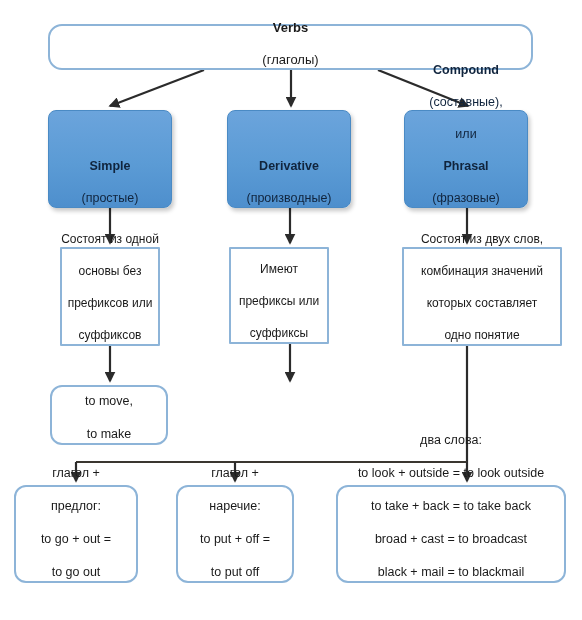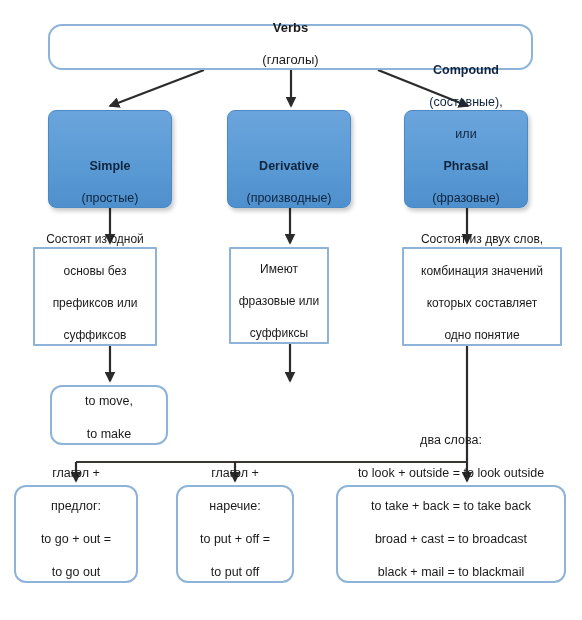--- a/index.html
+++ b/index.html
@@ -76,21 +76,21 @@
     padding: 0 16px;
   }
   .line { display: block; white-space: pre; }
   .line.bold { font-weight: bold; }
 
   
   #node-verbs      { left: 48px;  top: 24px;  width: 485px; height: 46px; }
   #node-simple     { left: 48px;  top: 110px; width: 124px; height: 98px; }
   #node-derivative { left: 227px; top: 110px; width: 124px; height: 98px; }
   #node-compound   { left: 404px; top: 110px; width: 124px; height: 98px; }
-  #node-desc-simple     { left: 33px;  top: 247px; width: 124px; height: 99px; }
+  #node-desc-simple     { left: 60px;  top: 247px; width: 100px; height: 99px; }
   #node-desc-derivative { left: 229px; top: 247px; width: 100px; height: 97px; }
   #node-desc-compound   { left: 402px; top: 247px; width: 160px; height: 99px; }
   #node-ex-simple     { left: 50px;  top: 385px; width: 118px; height: 60px; }
   #node-ex-derivative { left: 236px; top: 385px; width: 126px; height: 60px; }
   #node-ex-phrasal-prep { left: 14px;  top: 485px; width: 124px; height: 98px; }
   #node-ex-phrasal-adv  { left: 176px; top: 485px; width: 118px; height: 98px; }
   #node-ex-phrasal-two  { left: 336px; top: 485px; width: 230px; height: 98px; }
 </style>
 </head>
 <body>
@@ -151,21 +151,21 @@
 
   <div class="node node-desc" id="node-desc-simple">
     <span class="line">Состоят из одной</span>
     <span class="line">основы без</span>
     <span class="line">префиксов или</span>
     <span class="line">суффиксов</span>
   </div>
 
   <div class="node node-desc" id="node-desc-derivative">
     <span class="line">Имеют</span>
-    <span class="line">фразовые или</span>
+    <span class="line">префиксы или</span>
     <span class="line">суффиксы</span>
   </div>
 
   <div class="node node-desc" id="node-desc-compound">
     <span class="line">Состоят из двух слов,</span>
     <span class="line">комбинация значений</span>
     <span class="line">которых составляет</span>
     <span class="line">одно понятие</span>
   </div>
 

